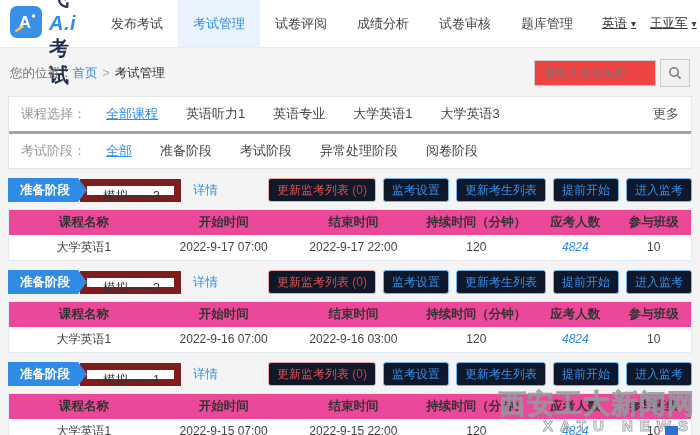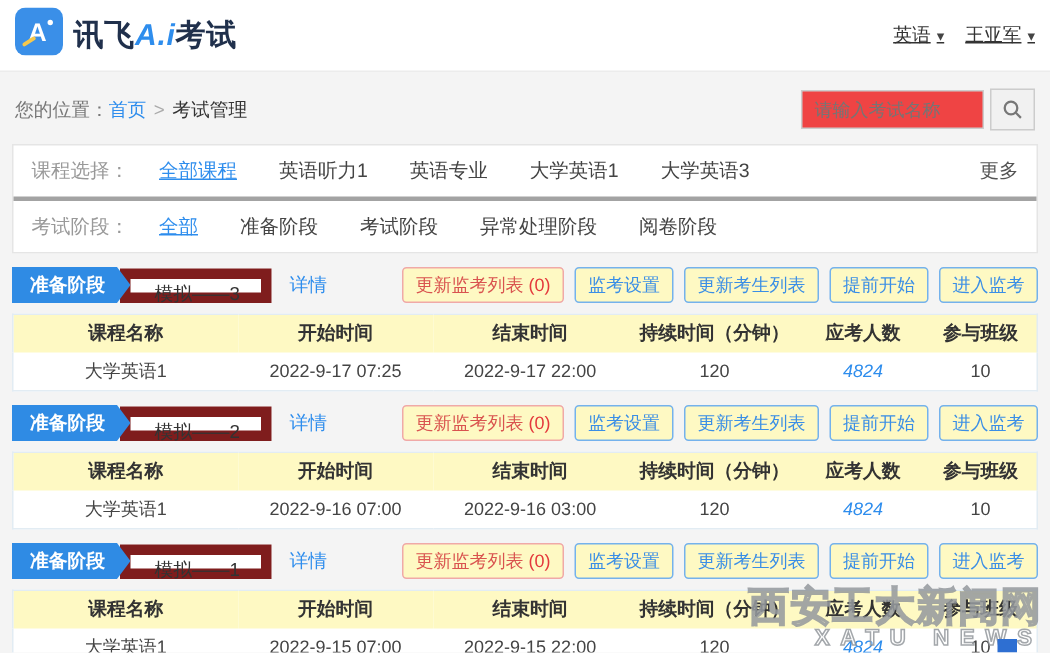--- a/index.html
+++ b/index.html
@@ -71,35 +71,35 @@
     clip-path: polygon(0 0, calc(100% - 9px) 0, 100% 50%, calc(100% - 9px) 100%, 0 100%);
   }
   .title-box {
     background: #fff; border: 7px solid #7f1d1d;
     height: 23px; line-height: 21px; font-size: 12.5px; color: #333;
     padding: 0 14px 0 16px; margin-left: -7px;
   }
   .detail-link { color: #2e8ded; font-size: 12.5px; margin-left: 12px; cursor: pointer; }
   .card-btns { margin-left: auto; display: flex; gap: 7px; }
   .cbtn {
-    height: 24px; line-height: 22px; background: #fef9c3;
+    height: 24px; line-height: 22px; background: #0f172a;
     border: 1px solid #74b2ec; color: #3a8ee6; border-radius: 3px;
     font-size: 12px; padding: 0 8px; cursor: pointer; white-space: nowrap;
     font-family: "Liberation Sans", sans-serif;
   }
   .cbtn.danger { border-color: #f0a9a7; color: #d9534f; }
   .cbtn .cnt { color: #e4393c; }
 
   table.exam {
     width: 100%; border-collapse: collapse; margin-top: 7px;
     background: #fff; border: 1px solid #e2ecf3; font-size: 12px;
     table-layout: fixed;
   }
   table.exam thead th {
-    background: #fef9c3; height: 25px; font-weight: bold; color: #333;
+    background: #ec4899; height: 25px; font-weight: bold; color: #333;
     text-align: center; font-size: 12.5px; margin-top: 28px;
   }
   table.exam td { height: 26px; text-align: center; color: #444; }
   .link-num { color: #2e8ded; cursor: pointer; font-style: italic; }
 
   
   .watermark {
     position: absolute; right: 5px; bottom: 1px;
     text-align: right; pointer-events: none; line-height: 1.05;
   }
@@ -127,20 +127,28 @@
       <svg width="32" height="32" viewBox="0 0 32 32">
         <rect x="0" y="0" width="32" height="32" rx="7" fill="#3a8fe8"></rect>
         <text x="15" y="22" text-anchor="middle" fill="#ffffff" font-size="17" font-weight="bold" font-family="Liberation Sans, sans-serif">A</text>
         <circle cx="23.5" cy="10" r="1.8" fill="#ffffff"></circle>
         <rect x="5" y="24" width="10" height="2.6" rx="1.3" fill="#f5c84c" transform="rotate(-32 5 25)"></rect>
       </svg>
     </span>
     <span class="logo-text"><span>讯飞</span><span class="logo-ai">A.i</span><span>考试</span></span>
   </div>
 
+  <nav class="nav">
+    <div class="nav-item">发布考试</div>
+    <div class="nav-item active">考试管理</div>
+    <div class="nav-item">试卷评阅</div>
+    <div class="nav-item">成绩分析</div>
+    <div class="nav-item">试卷审核</div>
+    <div class="nav-item">题库管理</div>
+  </nav>
 
   <div class="nav-right">
     <div class="nav-drop">
       <span>英语</span>
       <span class="caret">▾</span>
     </div>
     <div class="nav-drop">
       <span>王亚军</span>
       <span class="caret">▾</span>
     </div>
@@ -213,21 +221,21 @@
         <th>开始时间</th>
         <th>结束时间</th>
         <th>持续时间（分钟）</th>
         <th>应考人数</th>
         <th>参与班级</th>
       </tr>
         </thead>
       <tbody>
           <tr>
         <td>大学英语1</td>
-        <td>2022-9-17 07:25</td>
+        <td>2022-9-17 07:00</td>
         <td>2022-9-17 22:00</td>
         <td>120</td>
         <td><span class="link-num">4824</span></td>
         <td>10</td>
       </tr>
         </tbody>
     </table>
   </section>
 
   <section class="card">

